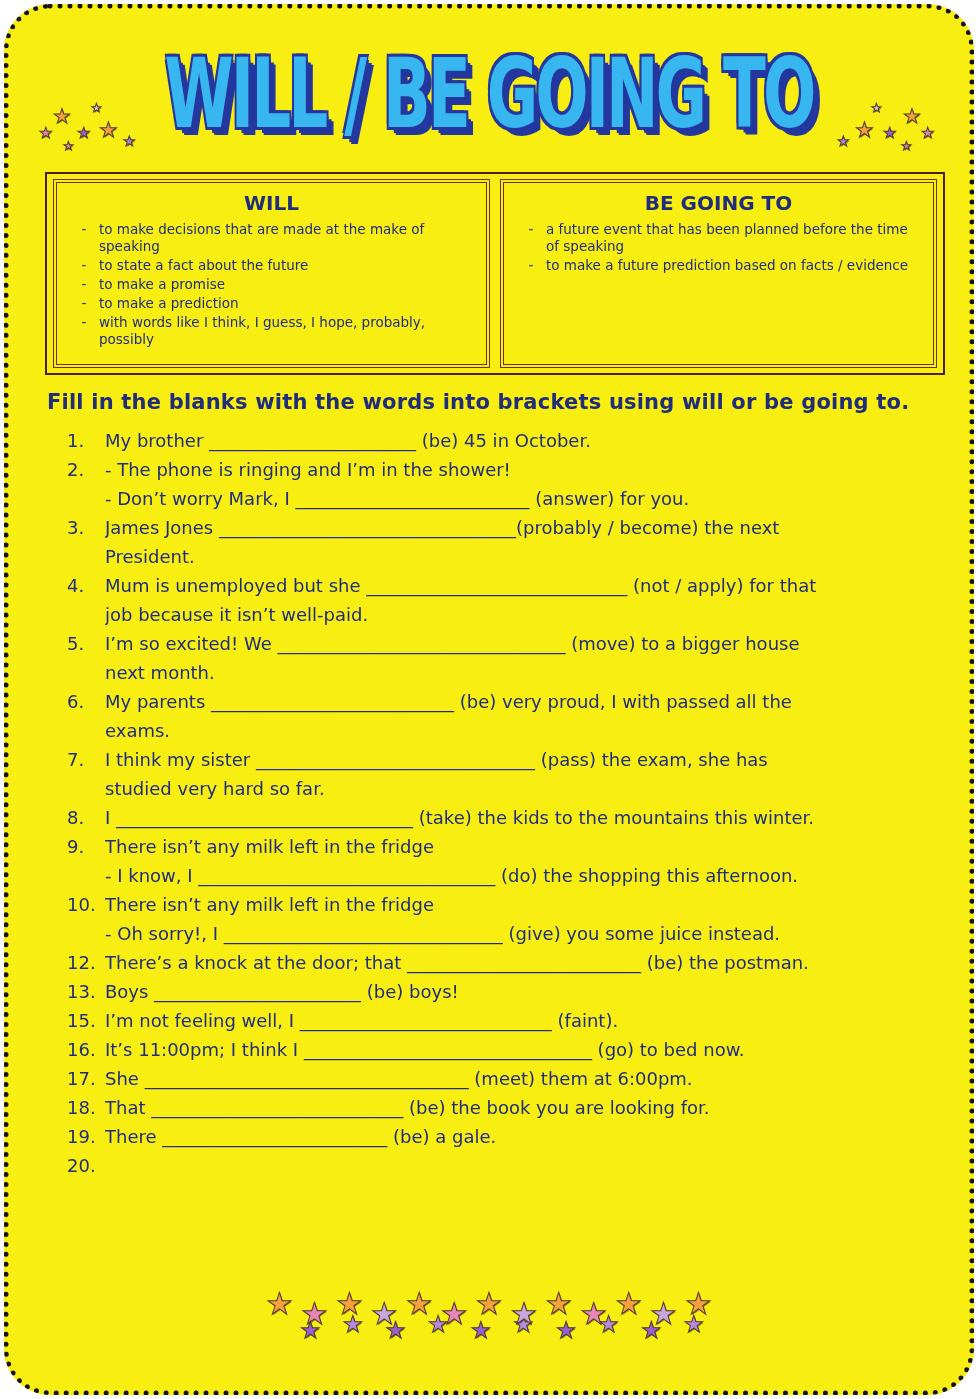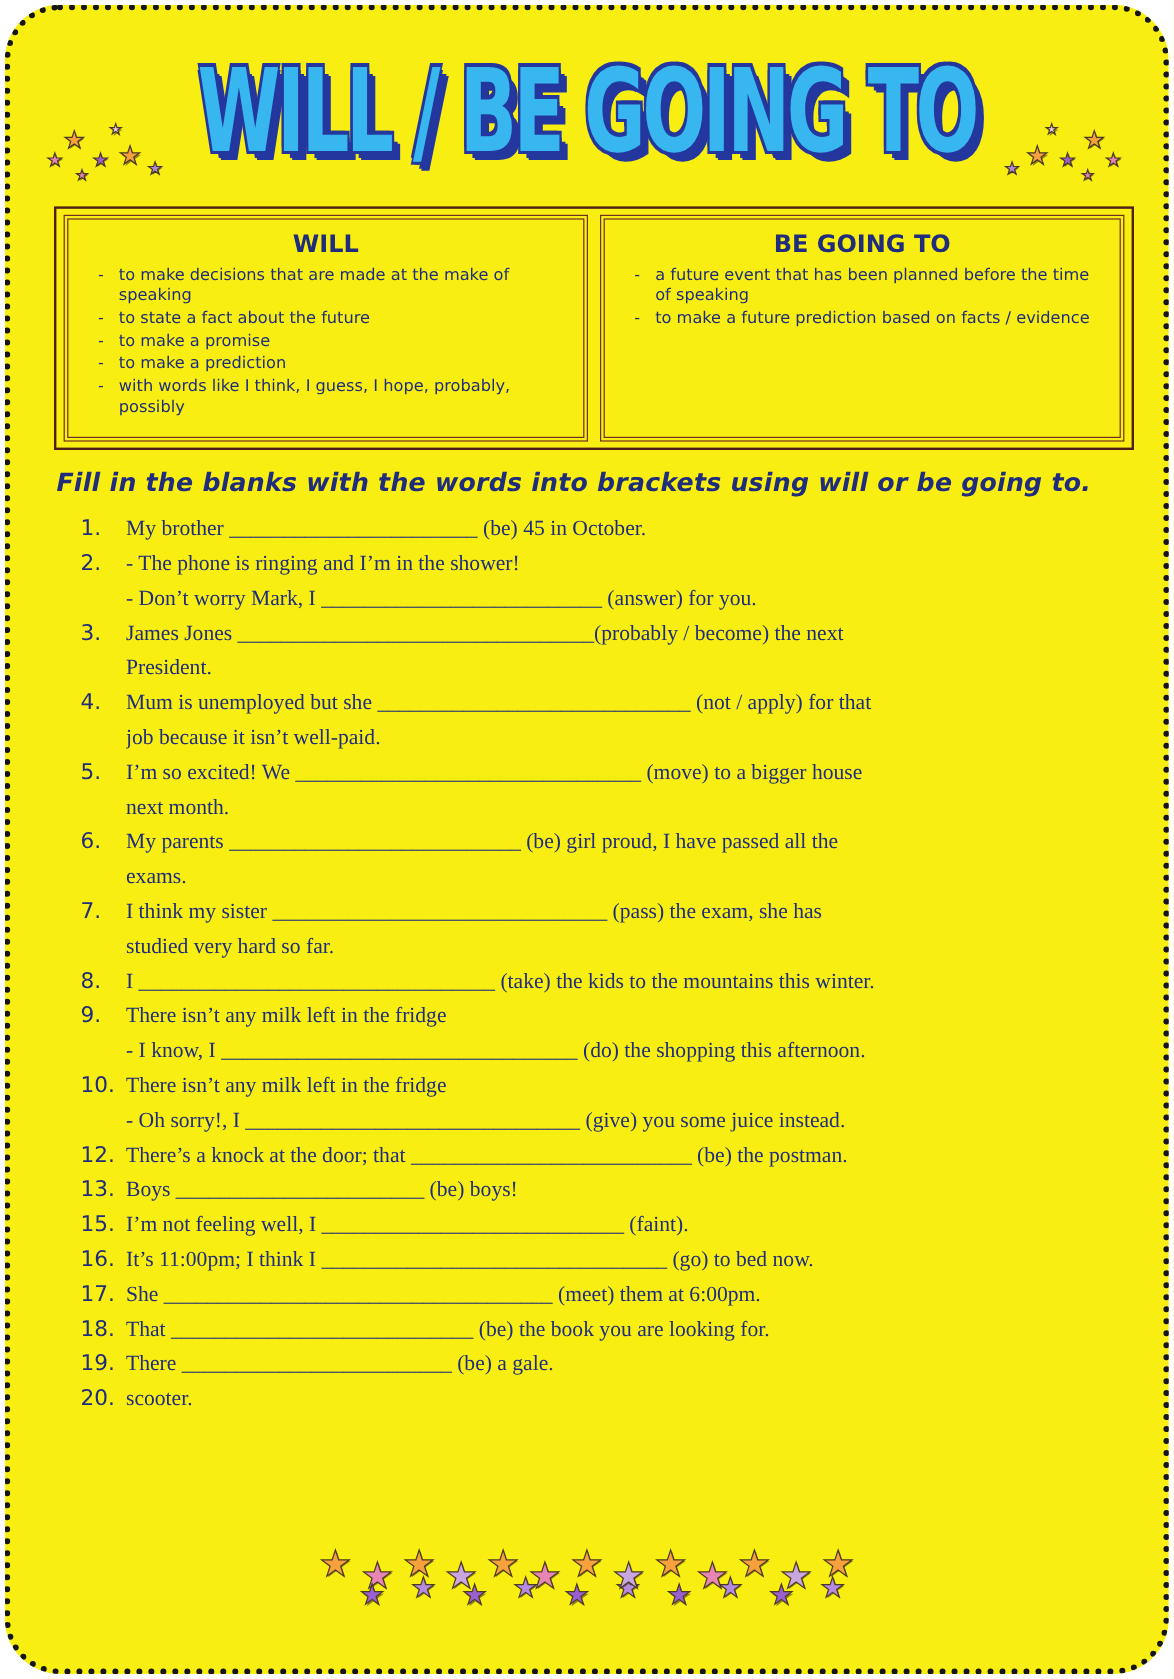--- a/index.html
+++ b/index.html
@@ -48,29 +48,29 @@
   .rule-heading {
     text-align:center; font-weight:bold; font-size:20px; margin-bottom:6px;
   }
   .bullet { display:flex; font-size:13.5px; line-height:17px; margin-bottom:2px; }
   .bullet .dash { width:30px; flex:none; text-align:center; }
   .bullet .btext { flex:1; padding-right:4px; }
 
   
   .instruction {
     position:absolute; top:381px; left:38px; width:900px;
-    font-size:21px; font-weight:bold; letter-spacing:.2px;font-style:italic;
+    font-size:21px; font-weight:bold; letter-spacing:.2px;
   }
 
   
   .exercise { position:absolute; top:417px; left:58px; width:898px; font-size:18px; line-height:29px; }
   .item { display:flex; }
   .item .num { width:38px; flex:none; font-weight:500; }
   .item .itembody { flex:1; min-width:0; }
-  .item .iline { white-space:nowrap; overflow:hidden;font-family:Liberation Serif, serif; }
+  .item .iline { white-space:nowrap; overflow:hidden; }
 
   
   .bottom-stars { position:absolute; top:1280px; left:0; width:100%; text-align:center; }
   .bottom-row1 .star { font-size:30px; margin:0 4px; }
   .bottom-row1 .star:nth-child(even) { transform:translateY(10px); }
   .bottom-row2 { margin-top:-6px; padding-left:26px; }
   .bottom-row2 .star { font-size:23px; margin:0 11px; }
   .bottom-row2 .star:nth-child(odd) { transform:translateY(6px); }
 </style>
 </head>
@@ -174,21 +174,21 @@
       <div class="item">
         <span class="num">5.</span>
         <div class="itembody">
           <div class="iline">I’m so excited! We ________________________________ (move) to a bigger house</div>
           <div class="iline">next month.</div>
         </div>
       </div>
       <div class="item">
         <span class="num">6.</span>
         <div class="itembody">
-          <div class="iline">My parents ___________________________ (be) girl proud, I have passed all the</div>
+          <div class="iline">My parents ___________________________ (be) very proud, I with passed all the</div>
           <div class="iline">exams.</div>
         </div>
       </div>
       <div class="item">
         <span class="num">7.</span>
         <div class="itembody">
           <div class="iline">I think my sister _______________________________ (pass) the exam, she has</div>
           <div class="iline">studied very hard so far.</div>
         </div>
       </div>
@@ -250,21 +250,20 @@
       </div>
       <div class="item">
         <span class="num">19.</span>
         <div class="itembody">
           <div class="iline">There _________________________ (be) a gale.</div>
         </div>
       </div>
       <div class="item">
         <span class="num">20.</span>
         <div class="itembody">
-          <div class="iline">scooter.</div>
         </div>
       </div>
     </div>
 
   <div class="bottom-stars">
     <div class="bottom-row1"><span class="star" style="color: rgb(246, 161, 60);">★</span><span class="star" style="color: rgb(231, 134, 180);">★</span><span class="star" style="color: rgb(246, 161, 60);">★</span><span class="star" style="color: rgb(201, 166, 224);">★</span><span class="star" style="color: rgb(246, 161, 60);">★</span><span class="star" style="color: rgb(231, 134, 180);">★</span><span class="star" style="color: rgb(246, 161, 60);">★</span><span class="star" style="color: rgb(201, 166, 224);">★</span><span class="star" style="color: rgb(246, 161, 60);">★</span><span class="star" style="color: rgb(231, 134, 180);">★</span><span class="star" style="color: rgb(246, 161, 60);">★</span><span class="star" style="color: rgb(201, 166, 224);">★</span><span class="star" style="color: rgb(246, 161, 60);">★</span></div>
     <div class="bottom-row2"><span class="star" style="color: rgb(154, 95, 208);">★</span><span class="star" style="color: rgb(181, 138, 224);">★</span><span class="star" style="color: rgb(154, 95, 208);">★</span><span class="star" style="color: rgb(181, 138, 224);">★</span><span class="star" style="color: rgb(154, 95, 208);">★</span><span class="star" style="color: rgb(181, 138, 224);">★</span><span class="star" style="color: rgb(154, 95, 208);">★</span><span class="star" style="color: rgb(181, 138, 224);">★</span><span class="star" style="color: rgb(154, 95, 208);">★</span><span class="star" style="color: rgb(181, 138, 224);">★</span></div>
   </div>
 
 </div>

